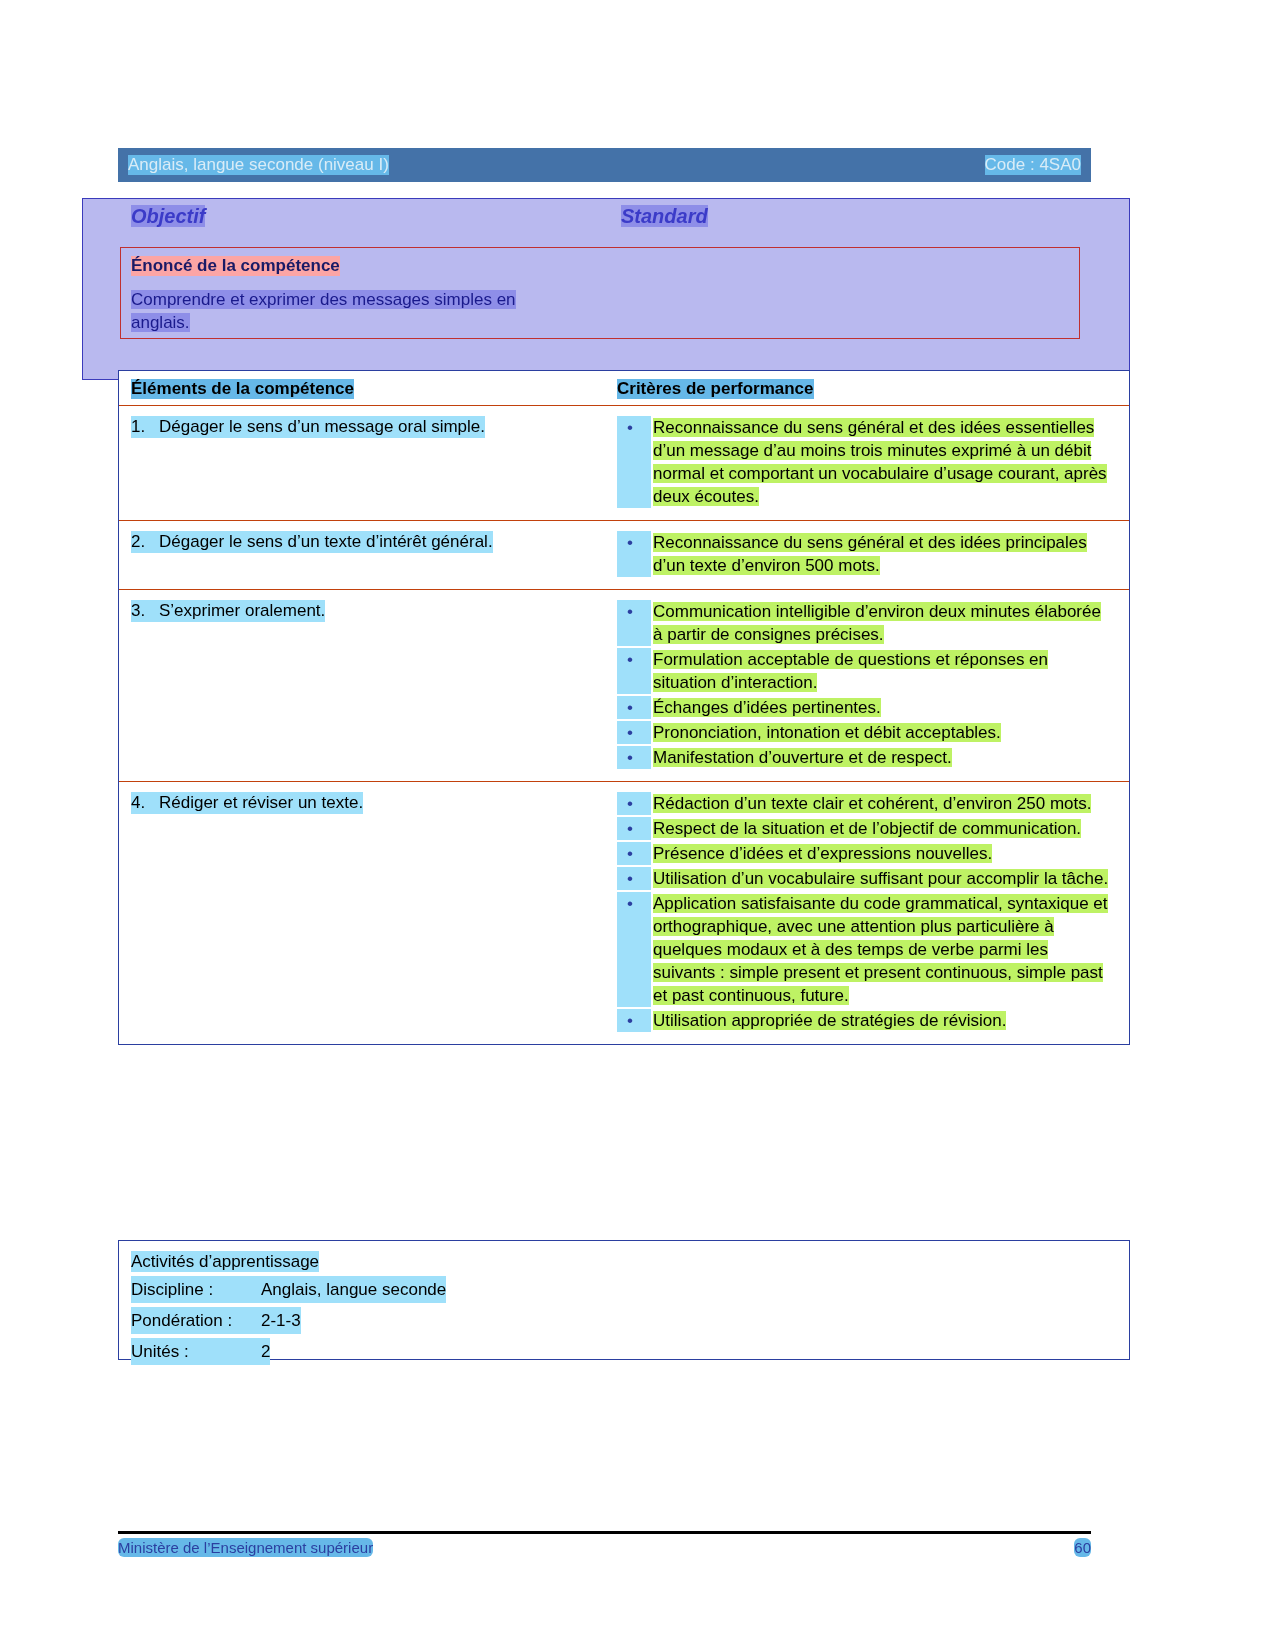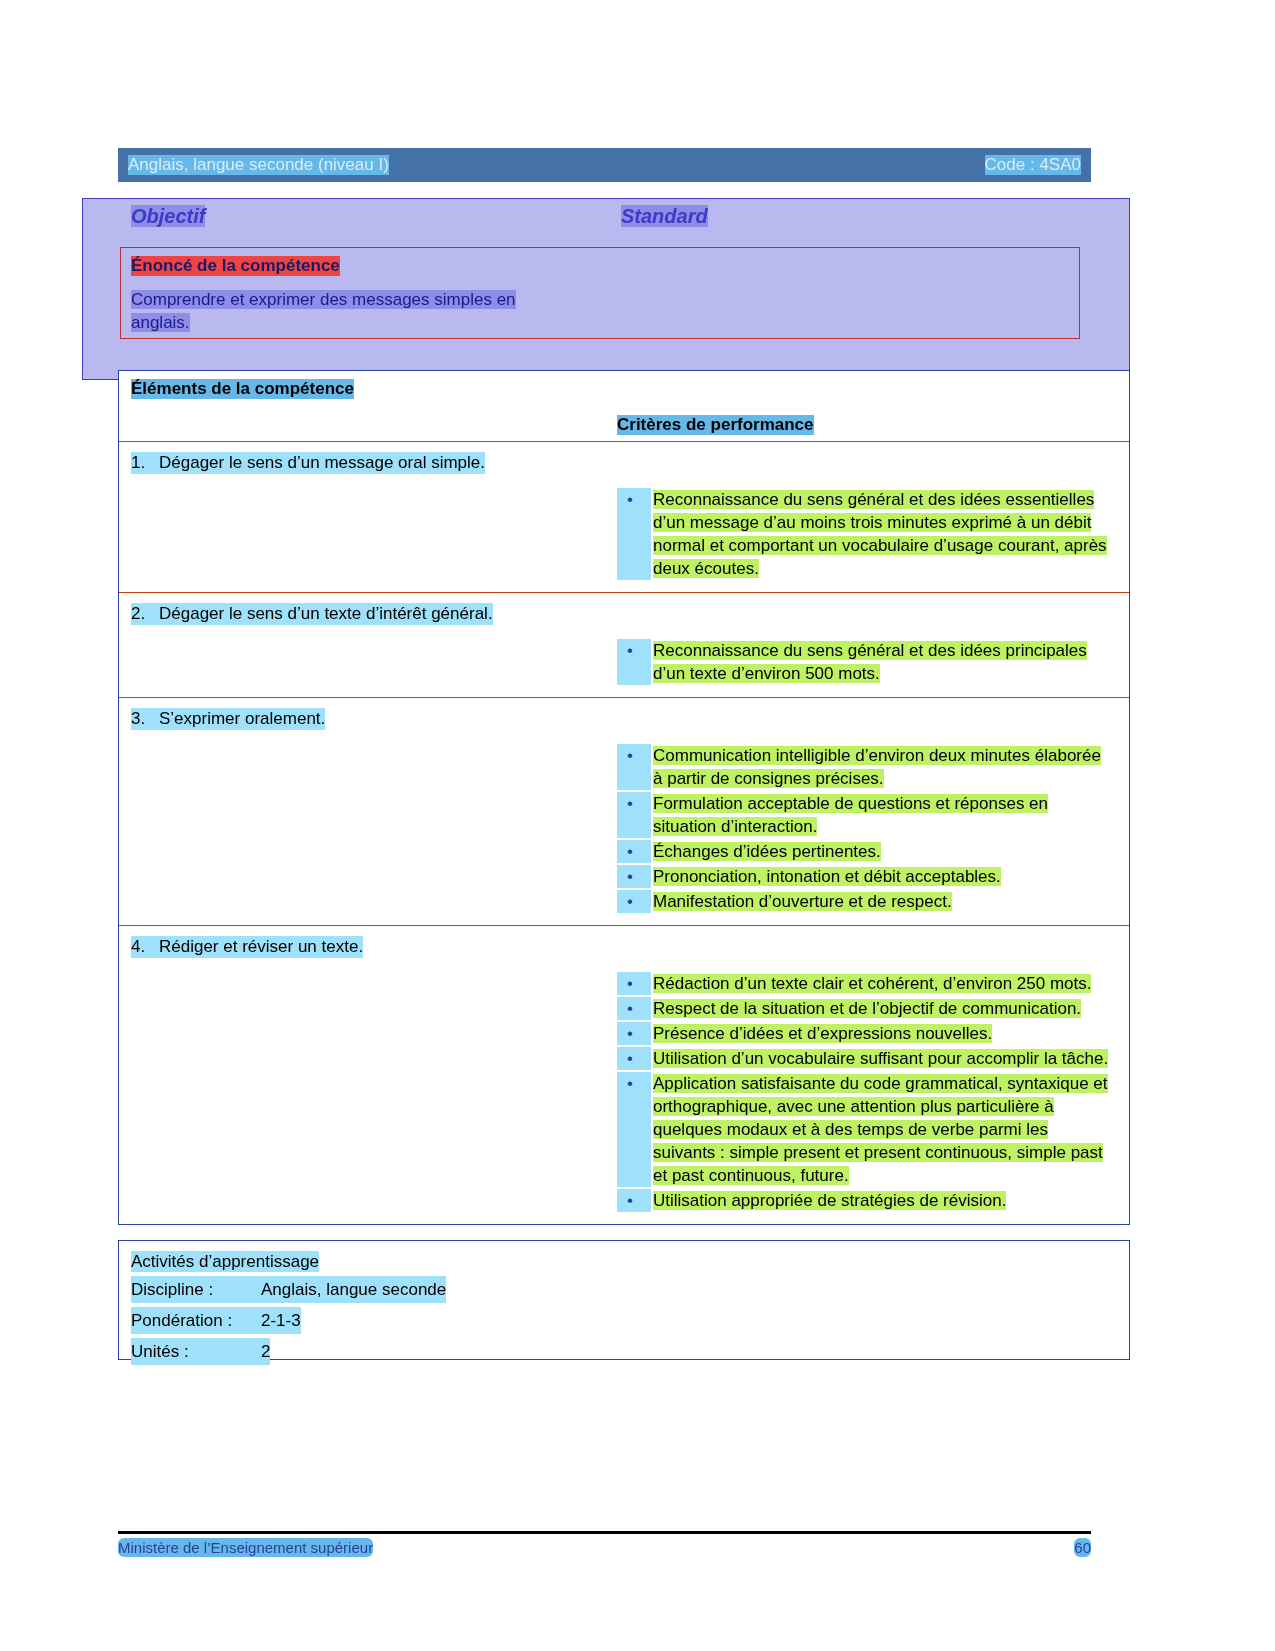--- a/index.html
+++ b/index.html
@@ -82,21 +82,21 @@
     width: 960px;
     height: 92px;
     border: 1.5px solid #c03030;
     box-sizing: border-box;
     padding: 8px 10px 0 10px;
   }
   .enonce-title {
     font-weight: bold;
     font-size: 17px;
     color: #1a1a66;
-    background: #ef4444;
+    background: #fca5a5;
     display: inline-block;
     line-height: 20px;
   }
   .enonce-text {
     margin-top: 12px;
     font-size: 17px;
     color: #1a1a8c;
     line-height: 23px;
   }
   .enonce-text span { background: #8e8ee8; }
@@ -119,21 +119,20 @@
   .col-left {
     width: 490px;
     box-sizing: border-box;
     padding: 10px 8px 10px 12px;
     border-right: none;
   }
   .col-right {
     flex: 1;
     box-sizing: border-box;
     padding: 10px 14px 10px 8px;
-    margin-top: 36px;
   }
   .head-row .col-left, .head-row .col-right {
     padding-top: 8px;
     padding-bottom: 6px;
   }
   .th {
     font-weight: bold;
     font-size: 17px;
     background: #66b8e8;
     display: inline-block;

